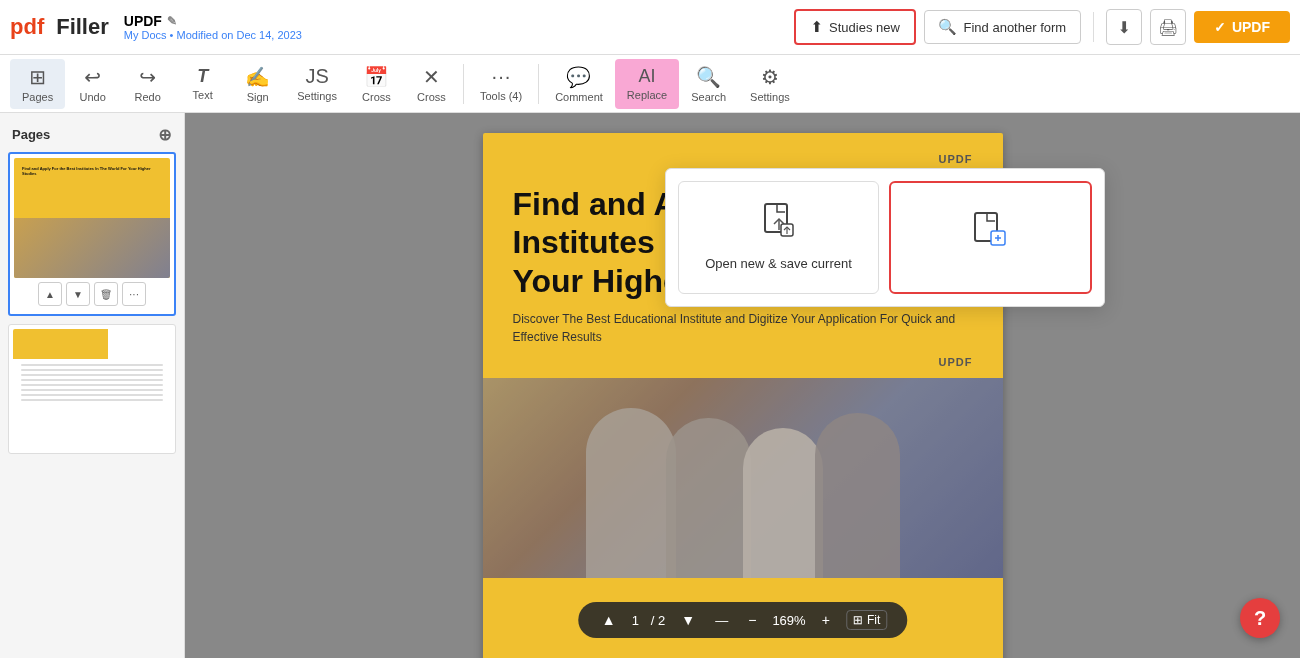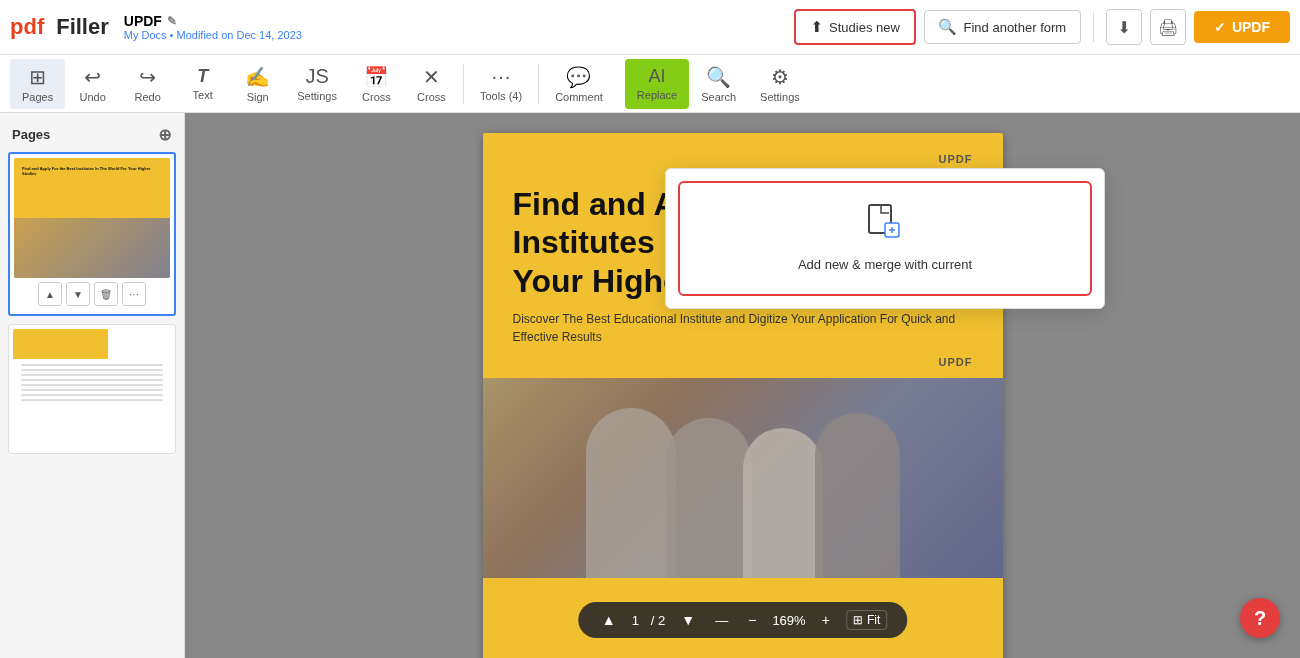--- a/index.html
+++ b/index.html
@@ -477,21 +477,21 @@
   <div class="tool-divider"></div>
   <div class="tool-item">
     <span class="tool-icon">···</span>
     <span class="tool-label">Tools (4)</span>
   </div>
   <div class="tool-divider"></div>
   <div class="tool-item">
     <span class="tool-icon">💬</span>
     <span class="tool-label">Comment</span>
   </div>
-  <div class="tool-item active" style="background:#84cc16;margin-left:10px;">
+  <div class="tool-item active" style="background:#f9a8d4;">
     <span class="tool-icon" style="font-size:18px;">AI</span>
     <span class="tool-label">Replace</span>
   </div>
   <div class="tool-item">
     <span class="tool-icon">🔍</span>
     <span class="tool-label">Search</span>
   </div>
   <div class="tool-item">
     <span class="tool-icon">⚙</span>
     <span class="tool-label">Settings</span>
@@ -570,29 +570,42 @@
       <button class="bottom-bar-btn">−</button>
       <span>169%</span>
       <button class="bottom-bar-btn">+</button>
       <button class="bottom-fit-btn">
         <span>⊞</span>
         <span>Fit</span>
       </button>
     </div>
 
     <div class="dropdown-overlay">
+      <div class="dropdown-option">
+        <div class="dropdown-option-icon">
+          <svg width="32" height="36" viewBox="0 0 32 36" fill="none" xmlns="http://www.w3.org/2000/svg">
+            <rect x="2" y="2" width="22" height="28" rx="2" stroke="#444" stroke-width="2" fill="white"></rect>
+            <polyline points="14,2 14,10 22,10" stroke="#444" stroke-width="1.5" fill="none"></polyline>
+            <line x1="16" y1="18" x2="16" y2="28" stroke="#555" stroke-width="1.5"></line>
+            <polyline points="11,22 16,17 21,22" stroke="#555" stroke-width="1.5" fill="none"></polyline>
+            <rect x="18" y="22" width="12" height="12" rx="2" fill="white" stroke="#444" stroke-width="1.5"></rect>
+            <line x1="24" y1="26" x2="24" y2="32" stroke="#555" stroke-width="1.2"></line>
+            <polyline points="21,28 24,25 27,28" stroke="#555" stroke-width="1.2" fill="none"></polyline>
+          </svg>
+        </div>
+        <span class="dropdown-option-text">Open new &amp; save current</span>
+      </div>
       <div class="dropdown-option highlighted">
         <div class="dropdown-option-icon">
           <svg width="36" height="36" viewBox="0 0 36 36" fill="none" xmlns="http://www.w3.org/2000/svg">
             <rect x="2" y="2" width="22" height="28" rx="2" stroke="#444" stroke-width="2" fill="white"></rect>
             <polyline points="14,2 14,10 22,10" stroke="#444" stroke-width="1.5" fill="none"></polyline>
             <rect x="18" y="20" width="14" height="14" rx="2" fill="white" stroke="#3b82f6" stroke-width="1.5"></rect>
             <line x1="25" y1="24" x2="25" y2="30" stroke="#3b82f6" stroke-width="1.5"></line>
             <line x1="22" y1="27" x2="28" y2="27" stroke="#3b82f6" stroke-width="1.5"></line>
           </svg>
         </div>
-        <span class="dropdown-option-text">Add new &amp; merge with current</span>
       </div>
     </div>
 
     <div class="help-btn">?</div>
   </div>
 </div>
 
 </body></html>

